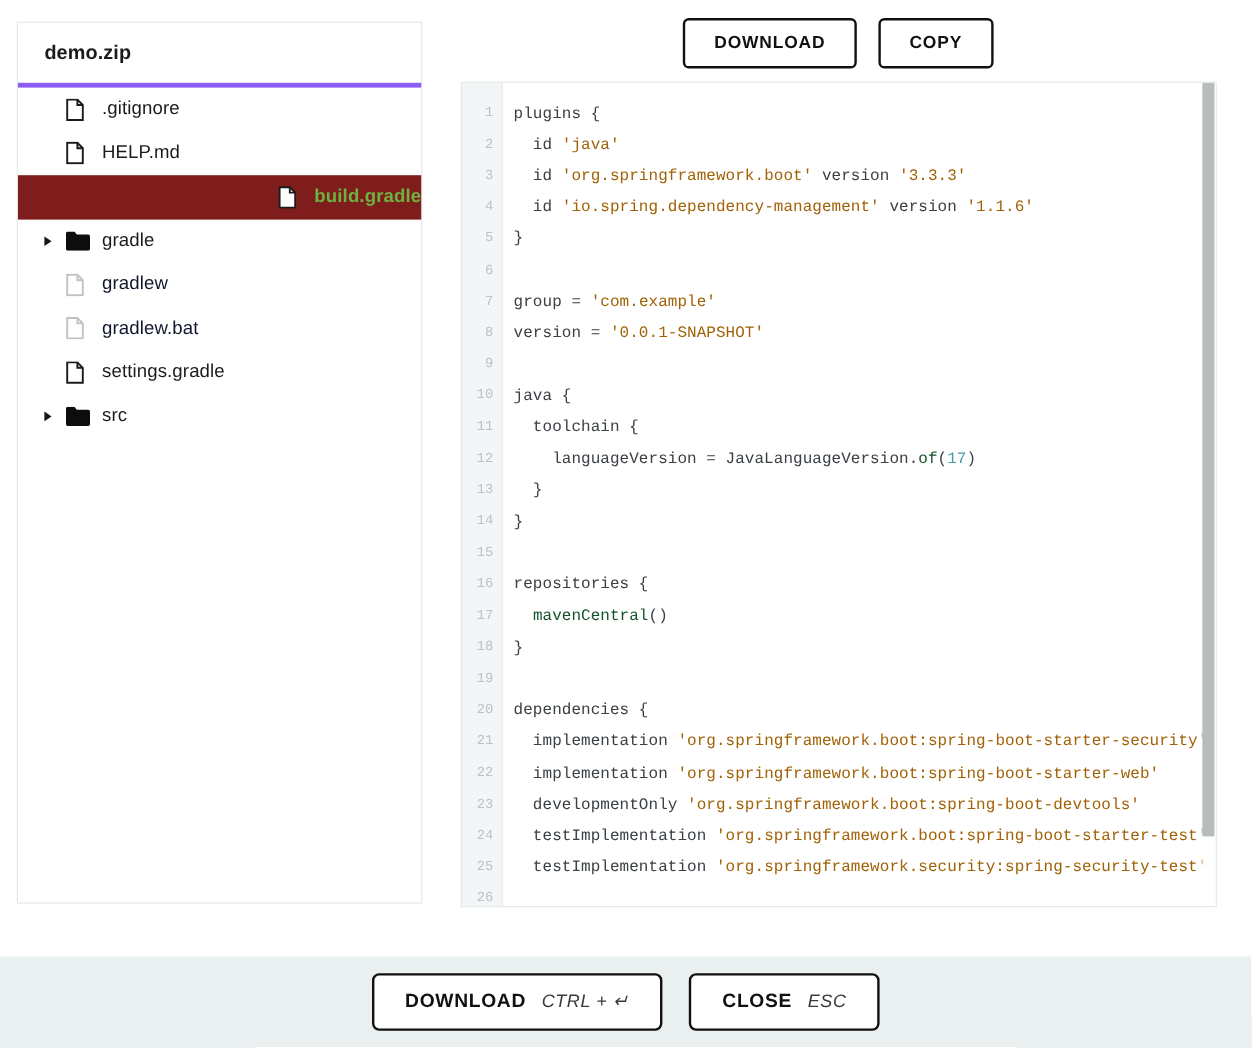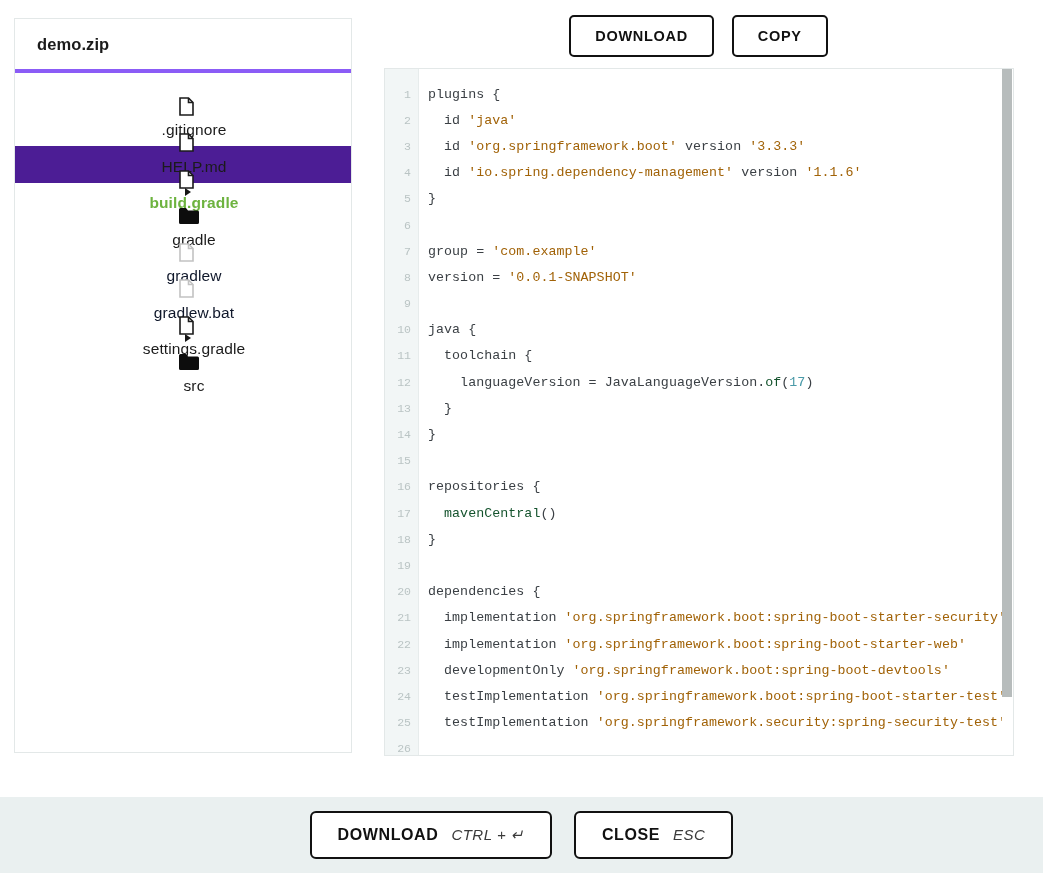--- a/index.html
+++ b/index.html
@@ -68,23 +68,22 @@
     letter-spacing: 0.1px;
   }
   .tree { padding: 0; }
   .tree-row {
     height: 36.5px;
     display: flex;
     align-items: center;
     padding-left: 22px;
     box-sizing: border-box;
     cursor: pointer;
-    flex-direction: column;
-  }
-  .tree-row.selected { background: #4c1d95; }
+  }
+  .tree-row.selected { background: #7f1d1d; justify-content: flex-end; }
   .tree-row .arrow-slot {
     width: 18px;
     flex: 0 0 18px;
     display: flex;
     align-items: center;
     justify-content: flex-start;
   }
   .tree-row .icon-slot {
     width: 30px;
     flex: 0 0 30px;

